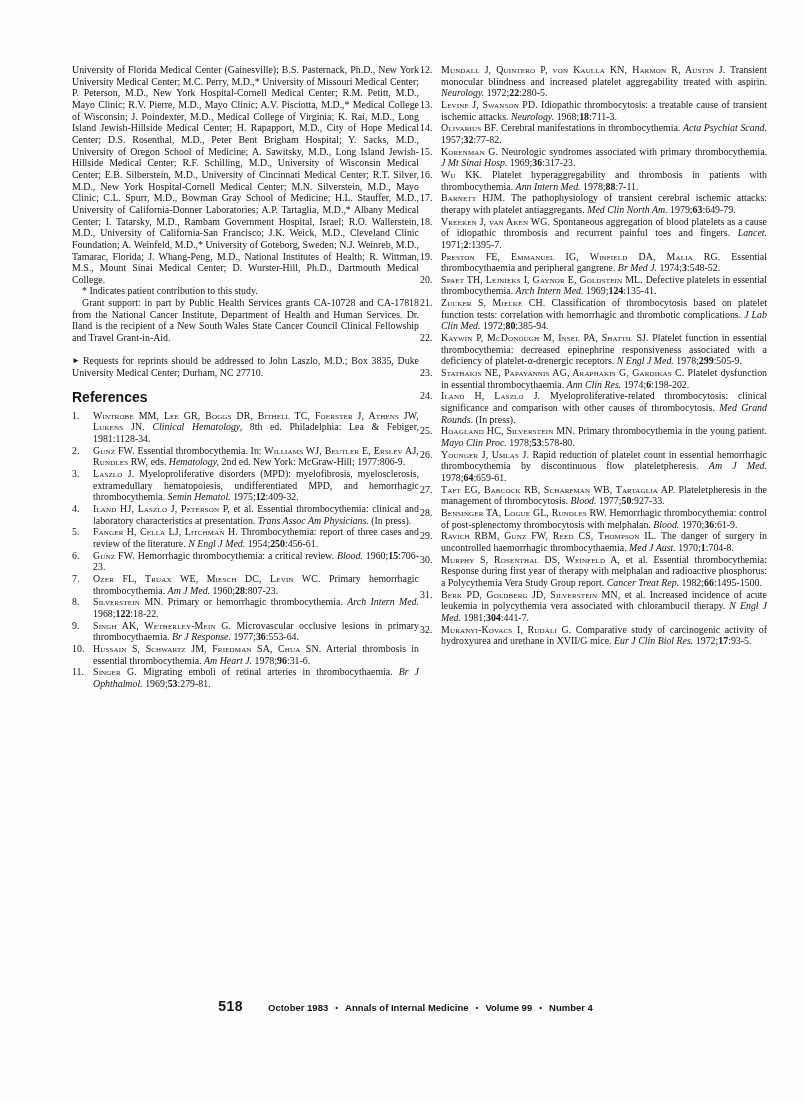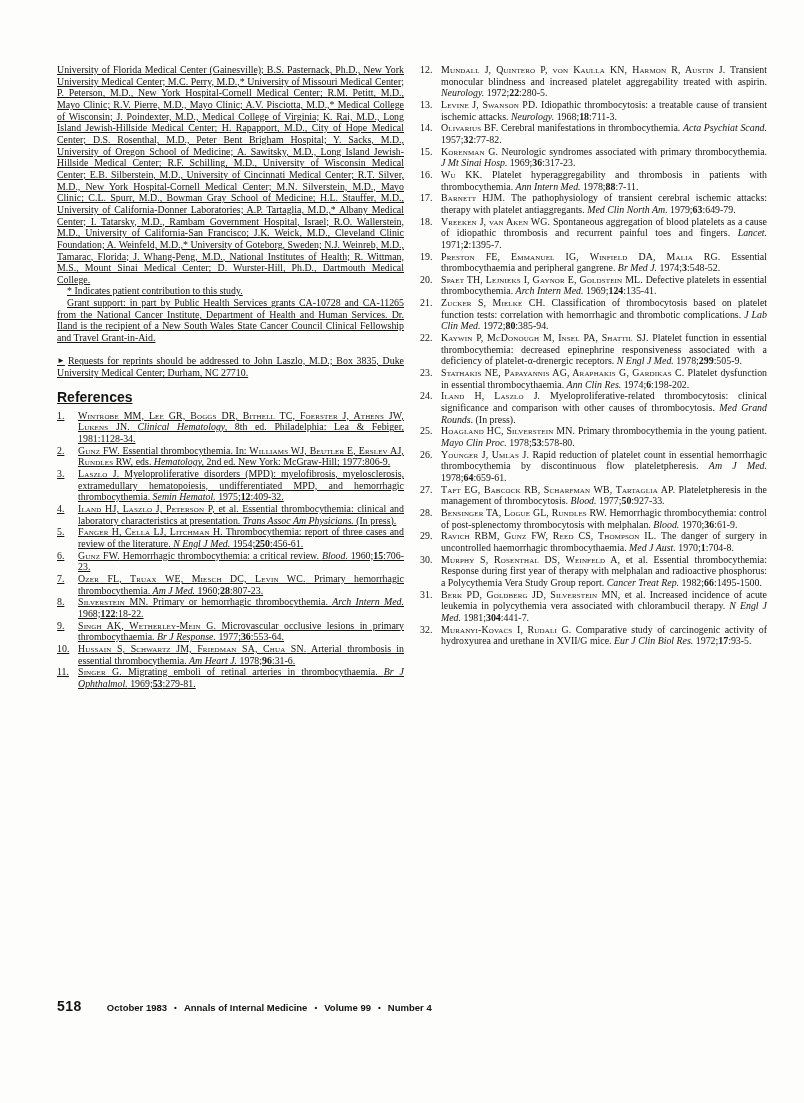--- a/index.html
+++ b/index.html
@@ -17,21 +17,21 @@
     overflow: hidden;
   }
   .col {
     position: absolute;
     top: 64px;
     width: 347px;
     font-size: 9.9px;
     line-height: 11.65px;
     text-align: justify;
   }
-  .col-left  { left: 57px; text-decoration: underline; }
+  .col-left  { left: 72px; }
   .col-right { left: 420px; }
 
   p.body-text { margin: 0; }
   p.indent { text-indent: 10px; }
   p.reprints { margin-top: 11px; }
   .arrow {
     font-size: 8px;
     margin-right: 3px;
     position: relative; top: -0.5px;
   }
@@ -63,39 +63,40 @@
   .footer {
     position: absolute;
     left: 57px; top: 998px;
     width: 700px;
     font-family: "Liberation Sans", sans-serif;
     font-size: 9.5px;
     font-weight: bold;
     display: flex;
     align-items: baseline;
     white-space: nowrap;
+    justify-content: center;
   }
   .pageno {
     font-size: 14px;
     letter-spacing: 0.5px;
     margin-right: 22px;
   }
   .fseg { margin: 0 3px; }
   .fitalic { }
   .fbullet { font-size: 8px; margin: 0 4px; position: relative; top: -1px; }
 </style>
 </head>
 <body>
 
 <div class="page">
 
   <div class="col col-left">
     <p class="body-text affil">University of Florida Medical Center (Gainesville); B.S. Pasternack, Ph.D., New York University Medical Center; M.C. Perry, M.D.,* University of Missouri Medical Center; P. Peterson, M.D., New York Hospital-Cornell Medical Center; R.M. Petitt, M.D., Mayo Clinic; R.V. Pierre, M.D., Mayo Clinic; A.V. Pisciotta, M.D.,* Medical College of Wisconsin; J. Poindexter, M.D., Medical College of Virginia; K. Rai, M.D., Long Island Jewish-Hillside Medical Center; H. Rapapport, M.D., City of Hope Medical Center; D.S. Rosenthal, M.D., Peter Bent Brigham Hospital; Y. Sacks, M.D., University of Oregon School of Medicine; A. Sawitsky, M.D., Long Island Jewish-Hillside Medical Center; R.F. Schilling, M.D., University of Wisconsin Medical Center; E.B. Silberstein, M.D., University of Cincinnati Medical Center; R.T. Silver, M.D., New York Hospital-Cornell Medical Center; M.N. Silverstein, M.D., Mayo Clinic; C.L. Spurr, M.D., Bowman Gray School of Medicine; H.L. Stauffer, M.D., University of California-Donner Laboratories; A.P. Tartaglia, M.D.,* Albany Medical Center; I. Tatarsky, M.D., Rambam Government Hospital, Israel; R.O. Wallerstein, M.D., University of California-San Francisco; J.K. Weick, M.D., Cleveland Clinic Foundation; A. Weinfeld, M.D.,* University of Goteborg, Sweden; N.J. Weinreb, M.D., Tamarac, Florida; J. Whang-Peng, M.D., National Institutes of Health; R. Wittman, M.S., Mount Sinai Medical Center; D. Wurster-Hill, Ph.D., Dartmouth Medical College.</p>
     <p class="body-text indent">* Indicates patient contribution to this study.</p>
-    <p class="body-text indent">Grant support: in part by Public Health Services grants CA-10728 and CA-11265 from the National Cancer Institute, Department of Health and Human Services. Dr. Iland is the recipient of a New South Wales State Cancer Council Clinical Fellowship and Travel Grant-in-Aid.</p>
+    <p class="body-text indent">Grant support: in part by Public Health Services grants CA-10728 and CA-17818 from the National Cancer Institute, Department of Health and Human Services. Dr. Iland is the recipient of a New South Wales State Cancer Council Clinical Fellowship and Travel Grant-in-Aid.</p>
     <p class="body-text reprints">
       <span class="arrow">►</span><span>Requests for reprints should be addressed to John Laszlo, M.D.; Box 3835, Duke University Medical Center; Durham, NC 27710.</span>
     </p>
     <h2 class="refs-heading">References</h2>
     <div class="ref-list">
         <div class="ref-item">
           <span class="ref-num">1.</span>
           <span class="ref-body"><span class="s-sc">Wintrobe MM, Lee GR, Boggs DR, Bithell TC, Foerster J, Athens JW, Lukens JN.</span><span class="s-r"> </span><span class="s-i">Clinical Hematology,</span><span class="s-r"> 8th ed. Philadelphia: Lea &amp; Febiger, 1981:1128-34.</span></span>
         </div>
         <div class="ref-item">

